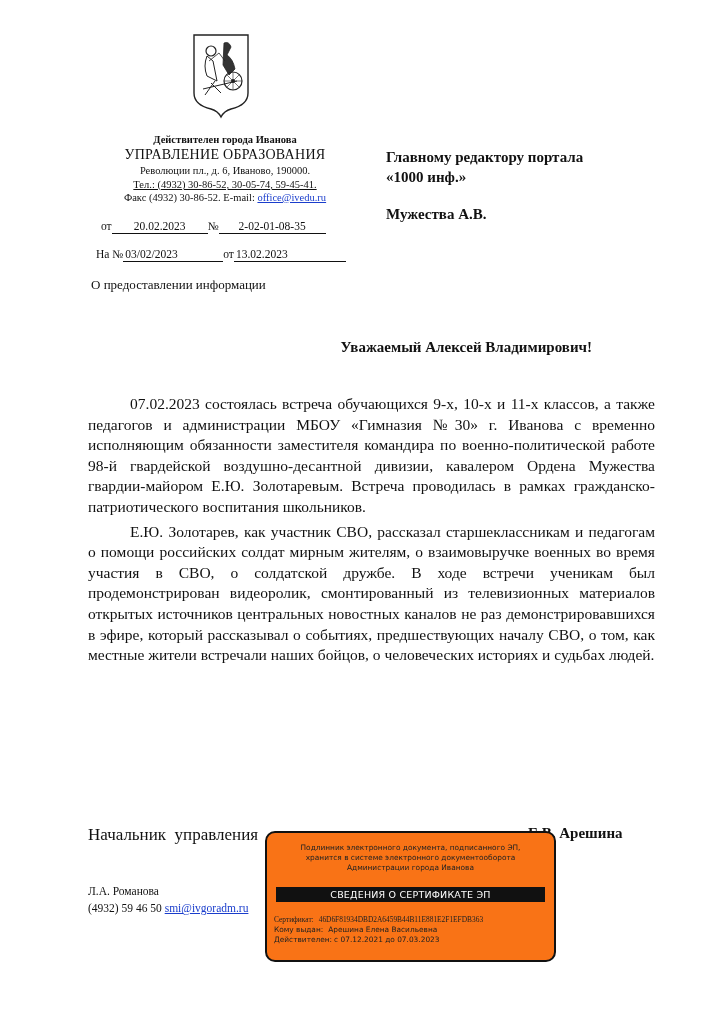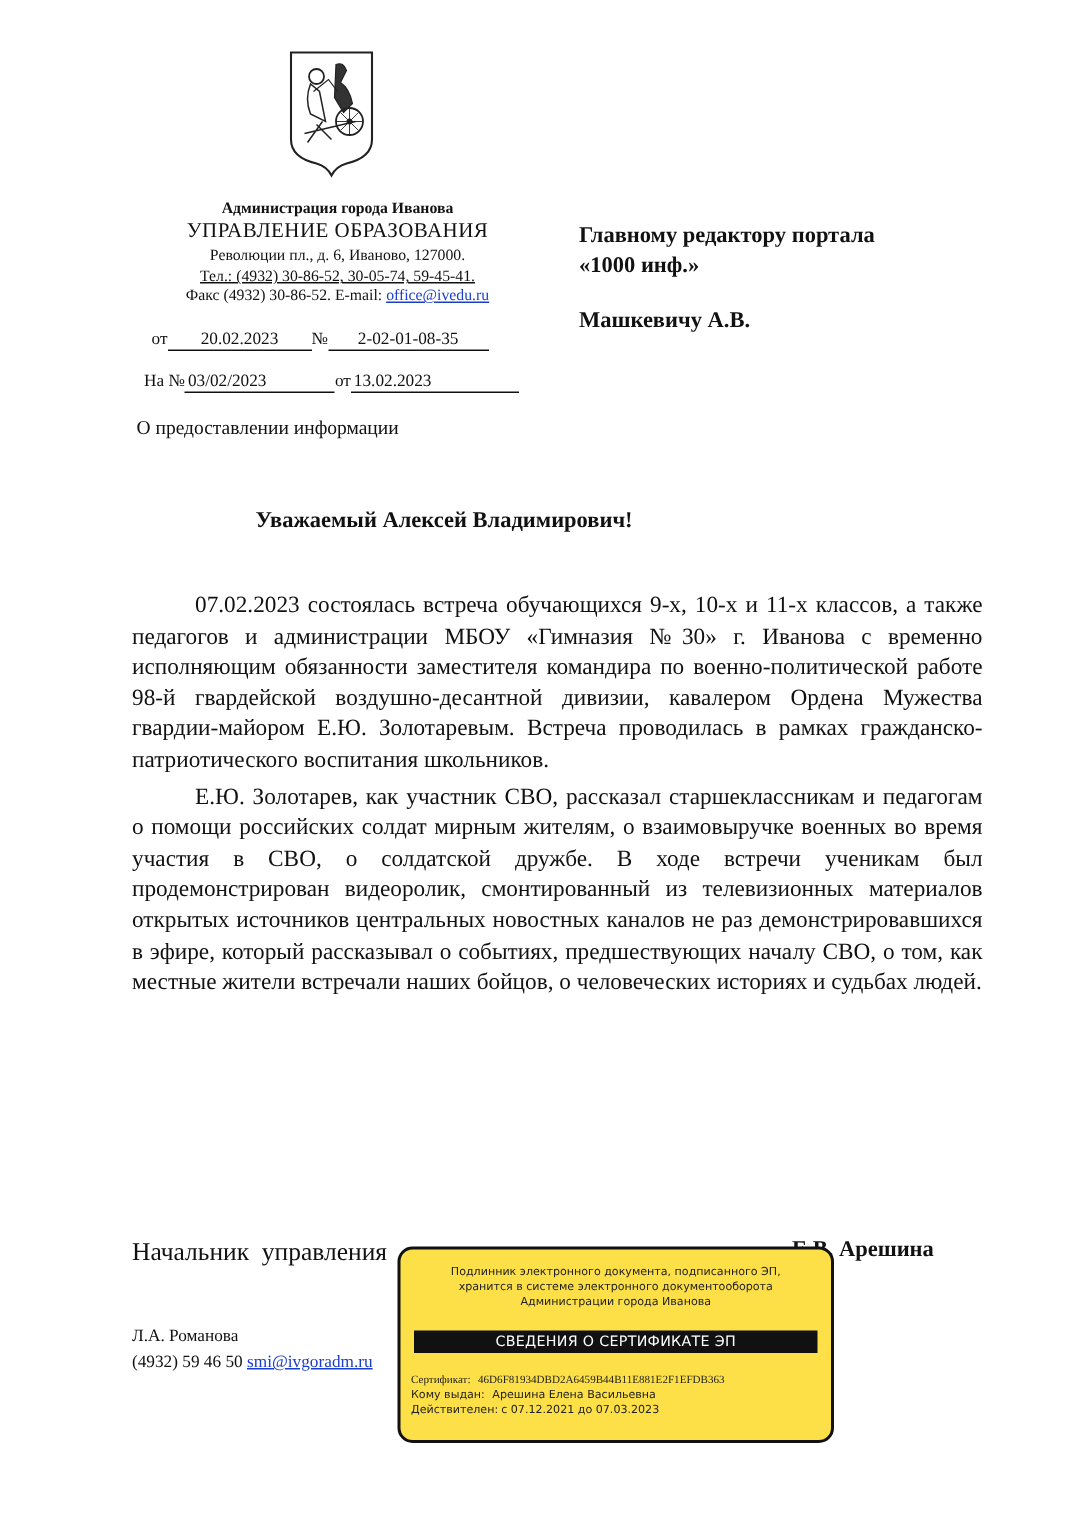--- a/index.html
+++ b/index.html
@@ -28,38 +28,38 @@
 
     .subject { left: 91px; top: 277px; font-size: 13px; }
 
     
     .recip { left: 386px; width: 260px; text-align: left; font-weight: bold; font-size: 15px; line-height: 1; }
     .recip1 { top: 150px; }
     .recip2 { top: 170px; }
     .recip3 { top: 207px; }
 
     
-    .salut { left: 0; width: 592px; text-align: center; top: 339px; font-weight: bold; font-size: 15px; }
+    .salut { left: 0; width: 592px; text-align: right; top: 339px; font-weight: bold; font-size: 15px; }
 
     
     .body-text { left: 88px; width: 567px; font-size: 15.5px; line-height: 20.6px; text-align: justify; }
     .body-text p { text-indent: 42px; margin-bottom: 4px; }
     #p1 { top: 394px; }
 
     
     .sig-title { left: 88px; top: 825px; font-size: 17px; font-weight: normal; }
     .sig-name { left: 528px; top: 825px; font-size: 15px; font-weight: bold; }
 
     
     .contact { left: 88px; font-size: 11.5px; line-height: 1; }
     .contact1 { top: 886px; }
     .contact2 { top: 903px; }
 
     
-    #stamp { left: 265px; top: 831px; width: 291px; height: 131px; border: 2.5px solid #111; border-radius: 10px; background: #fde047; font-family: "DejaVu Sans", sans-serif; }
+    #stamp { left: 265px; top: 831px; width: 291px; height: 131px; border: 2.5px solid #111; border-radius: 10px; background: #f97316; font-family: "DejaVu Sans", sans-serif; }
     .st-note { position: absolute; left: 0; width: 100%; text-align: center; font-size: 7.4px; line-height: 10px; color: #222; }
     .st-n1 { top: 10px; }
     .st-n2 { top: 20px; }
     .st-n3 { top: 30px; }
     .st-bar { position: absolute; left: 9px; right: 9px; top: 54px; height: 15px; background: #111; color: #fff; text-align: center; font-size: 9.5px; line-height: 15px; letter-spacing: 0.2px; }
     .st-info { position: absolute; left: 7px; font-size: 7.4px; line-height: 10px; color: #222; white-space: nowrap; }
     .st-i1 { top: 82px; font-family: Liberation Serif, serif; }
     .st-i2 { top: 92px; }
     .st-i3 { top: 102px; }
     .st-info .k { display: inline-block; }
@@ -75,40 +75,40 @@
     <path d="M16 25 Q12 35 16 45 L26 50 L22 30 Z" fill="none" stroke="#222" stroke-width="1"></path>
     <path d="M33 12 Q38 10 40 16 L36 24 Q42 28 44 38 L38 44 L32 34 Z" fill="#333" stroke="#222" stroke-width="0.8"></path>
     <circle cx="42" cy="50" r="9" fill="none" stroke="#222" stroke-width="1.2"></circle>
     <circle cx="42" cy="50" r="2" fill="#222"></circle>
     <path d="M42 41 V59 M33 50 H51 M36 44 L48 56 M48 44 L36 56" stroke="#222" stroke-width="0.6"></path>
     <path d="M12 58 L46 50 M14 64 L24 50 M30 62 L20 52" stroke="#222" stroke-width="1"></path>
     <path d="M18 30 L28 22 L34 30" fill="none" stroke="#222" stroke-width="0.8"></path>
   </svg>
 </div>
 
-<div class="abs hdr hdr-admin">Администрация города Иванова</div>
+<div class="abs hdr hdr-admin">Действителен города Иванова</div>
 <div class="abs hdr hdr-dept">УПРАВЛЕНИЕ ОБРАЗОВАНИЯ</div>
-<div class="abs hdr hdr-line hdr-addr">Революции пл., д. 6, Иваново, 127000.</div>
+<div class="abs hdr hdr-line hdr-addr">Революции пл., д. 6, Иваново, 190000.</div>
 <div class="abs hdr hdr-line hdr-tel">Тел.: (4932) 30-86-52, 30-05-74, 59-45-41.</div>
 <div class="abs hdr hdr-line hdr-fax">
   <span>Факс (4932) 30-86-52. E-mail: </span><a class="link">office@ivedu.ru</a>
 </div>
 
 <div class="abs reg-row reg1">
   <span>от</span><span class="uline" style="width:96px">20.02.2023</span><span>№</span><span class="uline" style="width:107px">2-02-01-08-35</span>
 </div>
 <div class="abs reg-row reg2">
   <span>На №</span><span class="uline" style="width:100px; text-align:left">03/02/2023</span><span>от</span><span class="uline" style="width:112px; text-align:left">13.02.2023</span>
 </div>
 
 <div class="abs subject">О предоставлении информации</div>
 
 <div class="abs recip recip1">Главному редактору портала</div>
 <div class="abs recip recip2">«1000 инф.»</div>
-<div class="abs recip recip3">Машкевичу А.В.</div>
+<div class="abs recip recip3">Мужества А.В.</div>
 
 <div class="abs salut">Уважаемый Алексей Владимирович!</div>
 
 <div class="abs body-text" id="p1">
   <p>07.02.2023 состоялась встреча обучающихся 9-х, 10-х и 11-х классов, а также педагогов и администрации МБОУ «Гимназия №30» г. Иванова с временно исполняющим обязанности заместителя командира по военно-политической работе 98-й гвардейской воздушно-десантной дивизии, кавалером Ордена Мужества гвардии-майором Е.Ю. Золотаревым. Встреча проводилась в рамках гражданско-патриотического воспитания школьников.</p>
   <p>Е.Ю. Золотарев, как участник СВО, рассказал старшеклассникам и педагогам о помощи российских солдат мирным жителям, о взаимовыручке военных во время участия в СВО, о солдатской дружбе. В ходе встречи ученикам был продемонстрирован видеоролик, смонтированный из телевизионных материалов открытых источников центральных новостных каналов не раз демонстрировавшихся в эфире, который рассказывал о событиях, предшествующих началу СВО, о том, как местные жители встречали наших бойцов, о человеческих историях и судьбах людей.</p>
 </div>
 
 <div class="abs sig-title" style="white-space:pre">Начальник  управления</div>
 <div class="abs sig-name">Е.В. Арешина</div>

